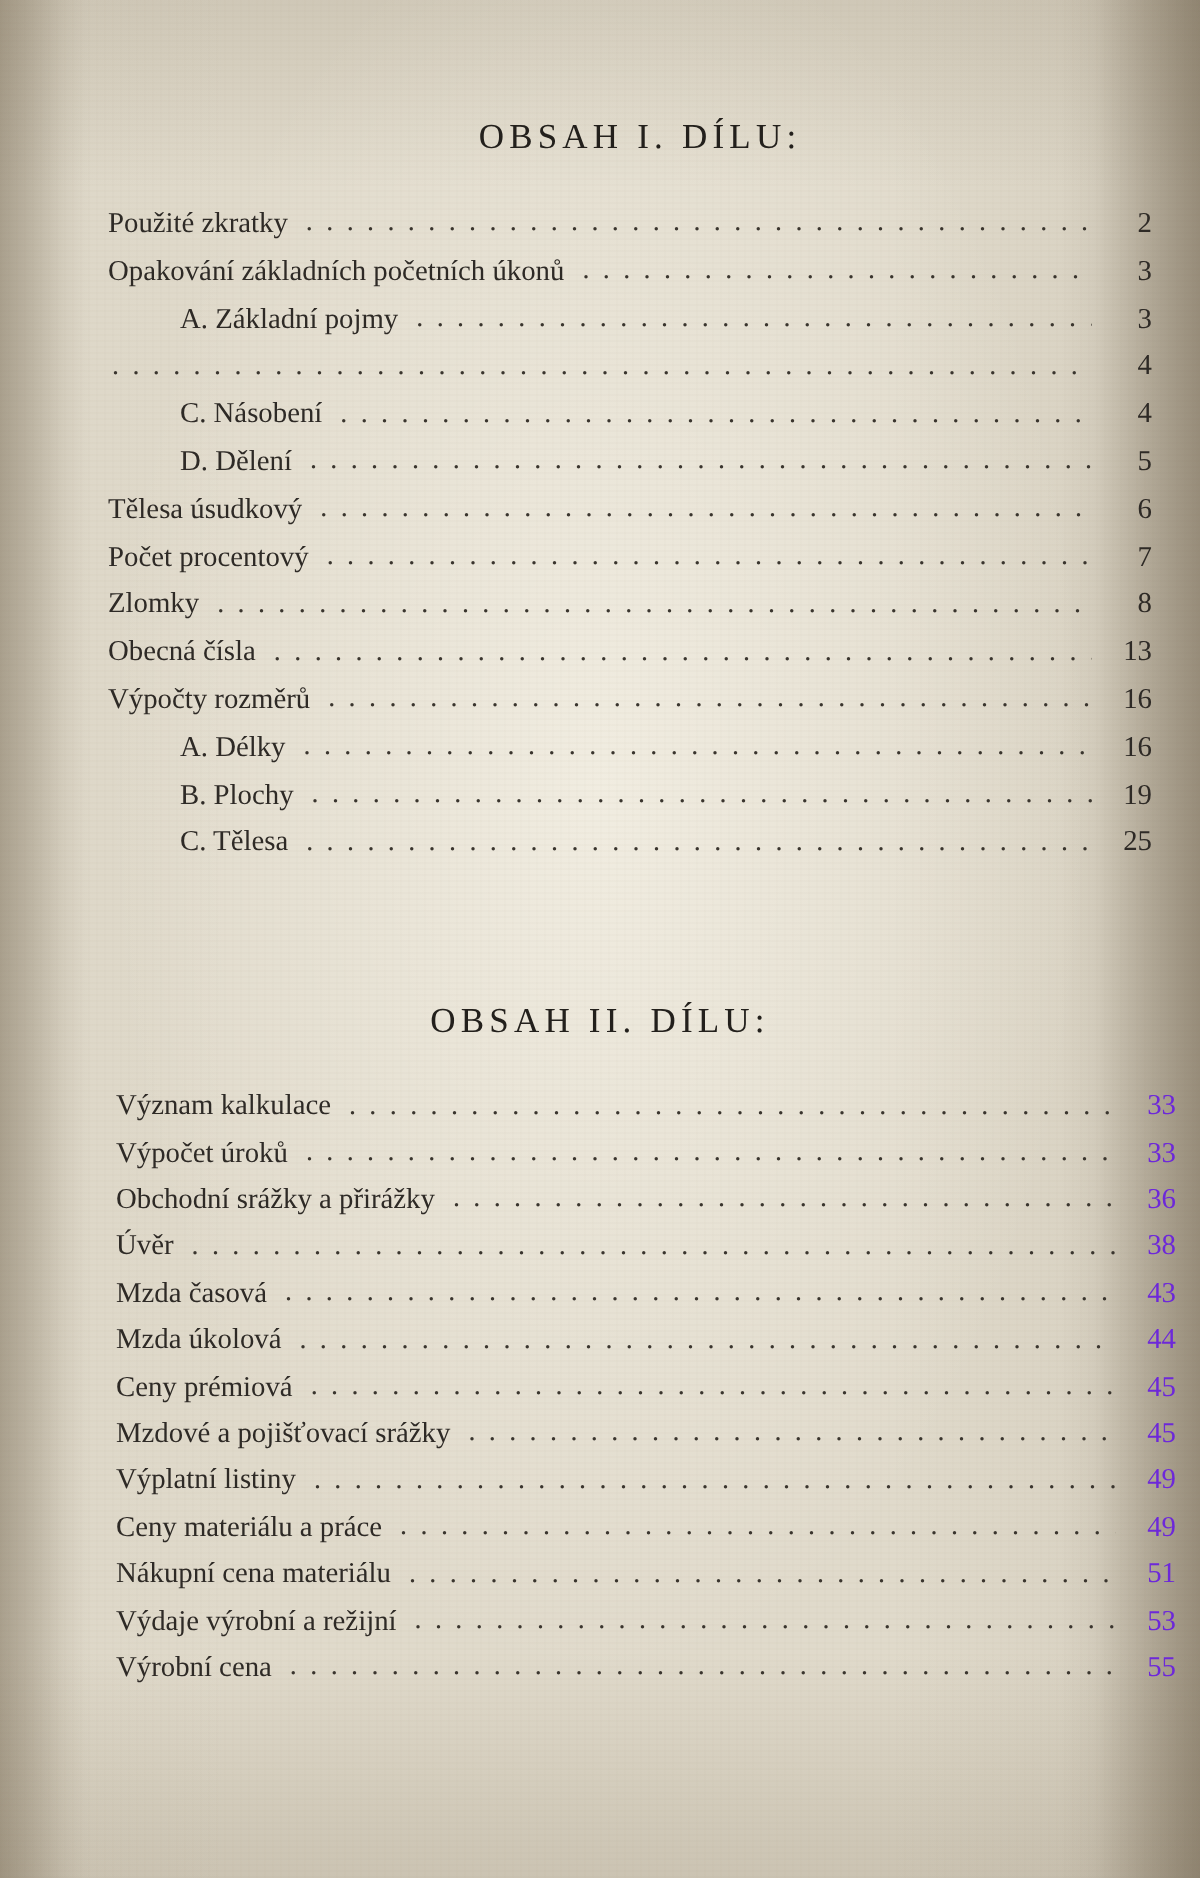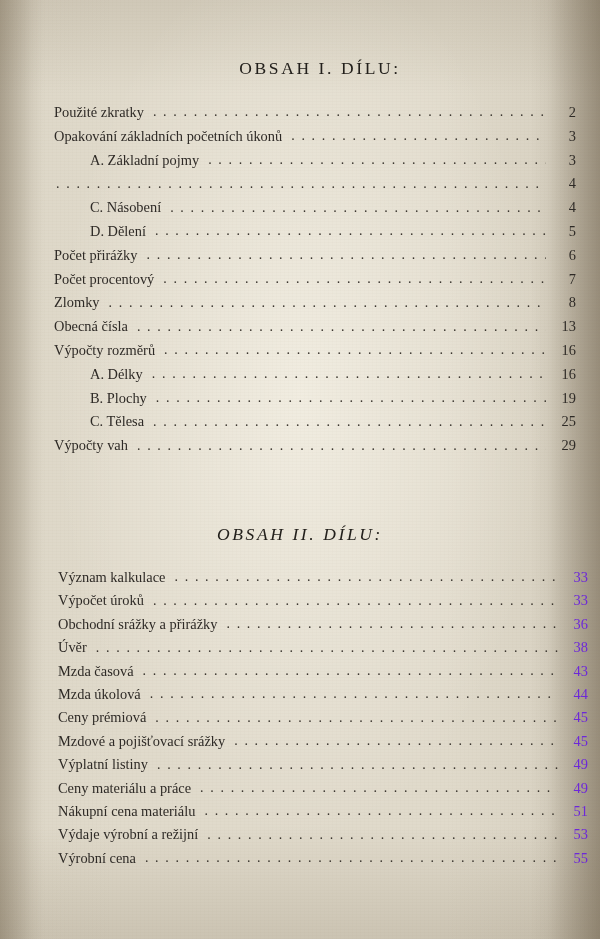--- a/index.html
+++ b/index.html
@@ -54,21 +54,21 @@
     padding: 0;
   }
   .heading {
     text-align: center;
     letter-spacing: 2.6px;
     font-size: 17.5px;
     color: #23201c;
     font-weight: 400;
   }
   #heading-1 { margin-top: 58px; padding-left: 40px; }
-  #heading-2 { margin-top: 0; font-style: italic; }
+  #heading-2 { margin-top: 0; }
 
   .toc {
     margin: 0 auto;
     padding: 0;
     list-style: none;
   }
   #toc-1 { width: 522px; margin-top: 26px; margin-left: 54px; }
   #toc-2 { width: 530px; margin-top: 25px; margin-left: 58px; }
 
   .toc-row {
@@ -151,21 +151,21 @@
         <span class="toc-label indent">C. Násobení</span>
         <span class="toc-dots"></span>
         <span class="toc-page">4</span>
       </li>
       <li class="toc-row">
         <span class="toc-label indent">D. Dělení</span>
         <span class="toc-dots"></span>
         <span class="toc-page">5</span>
       </li>
       <li class="toc-row">
-        <span class="toc-label">Počet přirážky</span>
+        <span class="toc-label">Tělesa úsudkový</span>
         <span class="toc-dots"></span>
         <span class="toc-page">6</span>
       </li>
       <li class="toc-row">
         <span class="toc-label">Počet procentový</span>
         <span class="toc-dots"></span>
         <span class="toc-page">7</span>
       </li>
       <li class="toc-row">
         <span class="toc-label">Zlomky</span>
@@ -190,25 +190,20 @@
       <li class="toc-row">
         <span class="toc-label indent">B. Plochy</span>
         <span class="toc-dots"></span>
         <span class="toc-page">19</span>
       </li>
       <li class="toc-row">
         <span class="toc-label indent">C. Tělesa</span>
         <span class="toc-dots"></span>
         <span class="toc-page">25</span>
       </li>
-      <li class="toc-row">
-        <span class="toc-label">Výpočty vah</span>
-        <span class="toc-dots"></span>
-        <span class="toc-page">29</span>
-      </li>
     </ul>
 
   <div class="gap"></div>
 
   <div class="heading" id="heading-2">OBSAH II. DÍLU:</div>
 
   <ul class="toc" id="toc-2">
       <li class="toc-row">
         <span class="toc-label">Význam kalkulace</span>
         <span class="toc-dots"></span>

